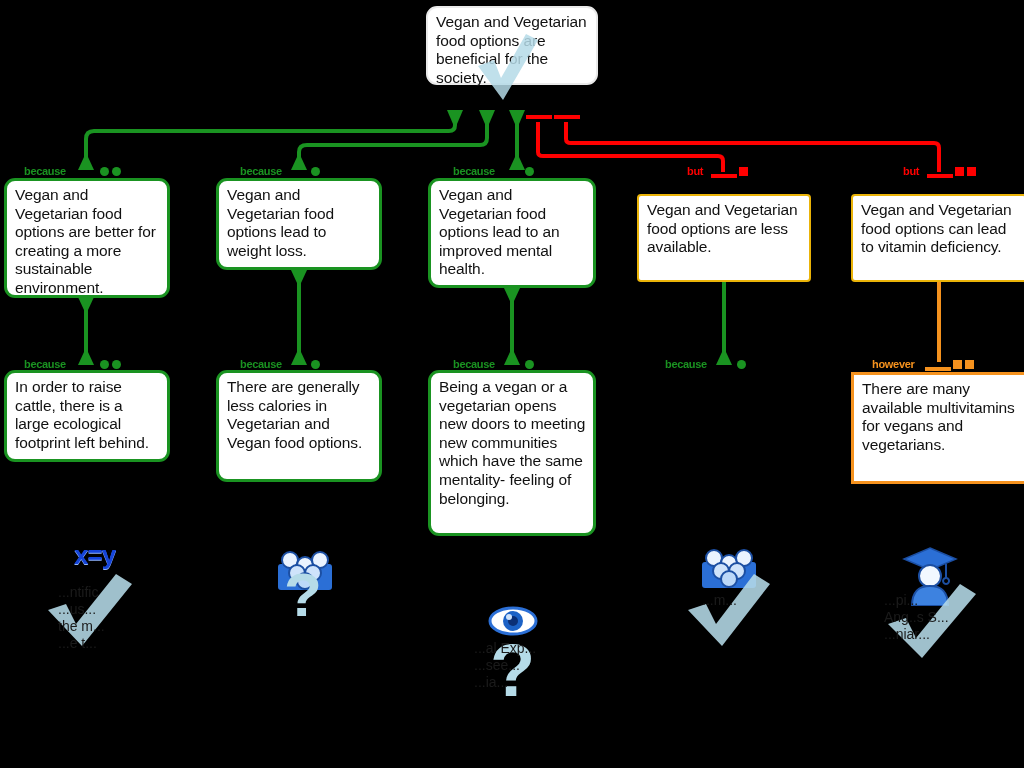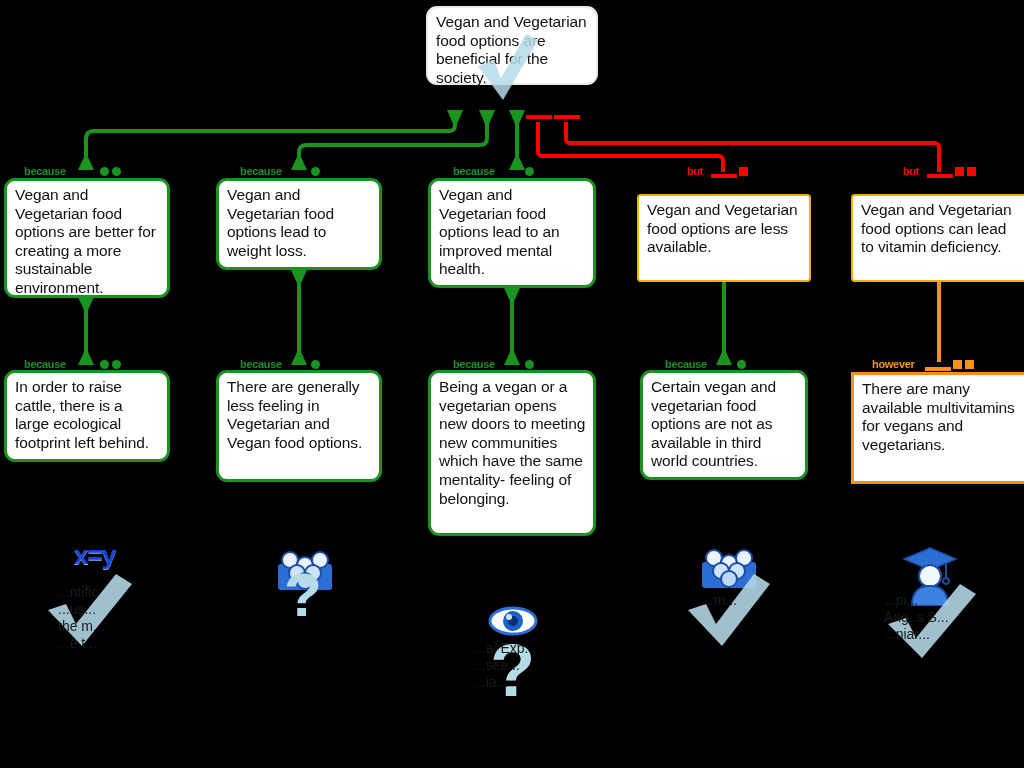--- a/index.html
+++ b/index.html
@@ -249,30 +249,27 @@
         <i class="sq orange"></i>
     </span>
   </div>
   <div style="position:absolute;left:925px;top:367px;width:26px;height:4px;background:#f5921e;z-index:5;"></div>
 
   <div class="box green" style="left:4px;top:370px;width:166px;height:92px;">
     <span>In order to raise cattle, there is a large ecological footprint left behind.</span>
   </div>
 
   <div class="box green" style="left:216px;top:370px;width:166px;height:112px;">
-    <span>There are generally less feeling in Vegetarian and Vegan food options.</span>
+    <span>There are generally less calories in Vegetarian and Vegan food options.</span>
   </div>
 
   <div class="box green" style="left:428px;top:370px;width:168px;height:166px;">
     <span>Being a vegan or a vegetarian opens new doors to meeting new communities which have the same mentality- feeling of belonging.</span>
   </div>
 
-  <div class="box green" style="left:640px;top:370px;width:168px;height:110px;">
-    <span>Certain vegan and vegetarian food options are not as available in third world countries.</span>
-  </div>
 
   <div class="box orange" style="left:851px;top:372px;width:176px;height:112px;">
     <span>There are many available multivitamins for vegans and vegetarians.</span>
   </div>
 
   <div class="icon-group" style="left:40px;top:540px;width:130px;height:110px;">
     <span class="xy" style="left:22px;top:0px;margin-left:12px;">x=y</span>
     <span class="hidden-text" style="left:18px;top:44px;width:110px;">...ntific
 ...us...
 the m...

